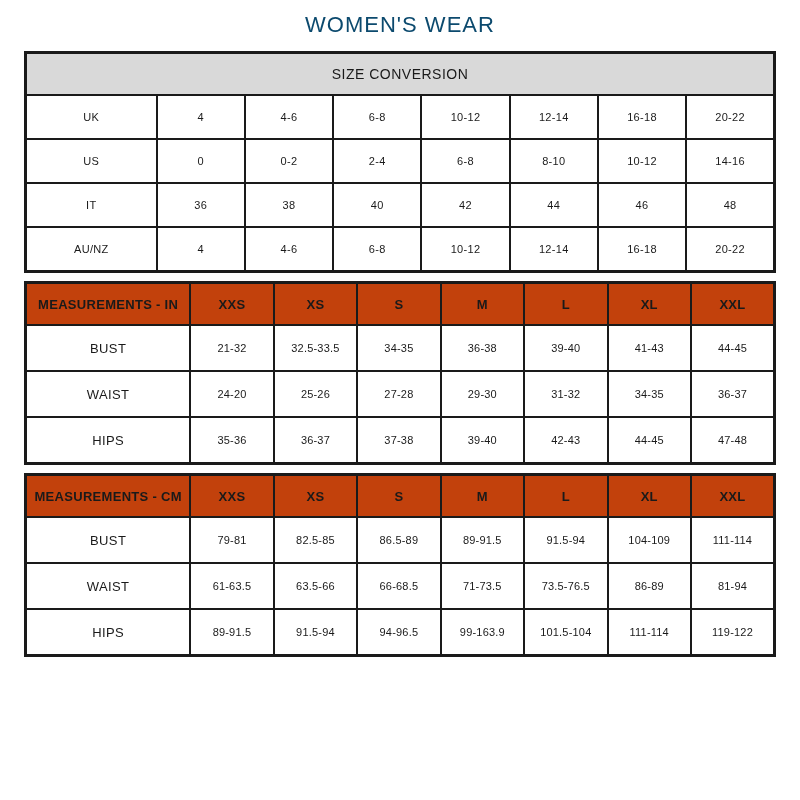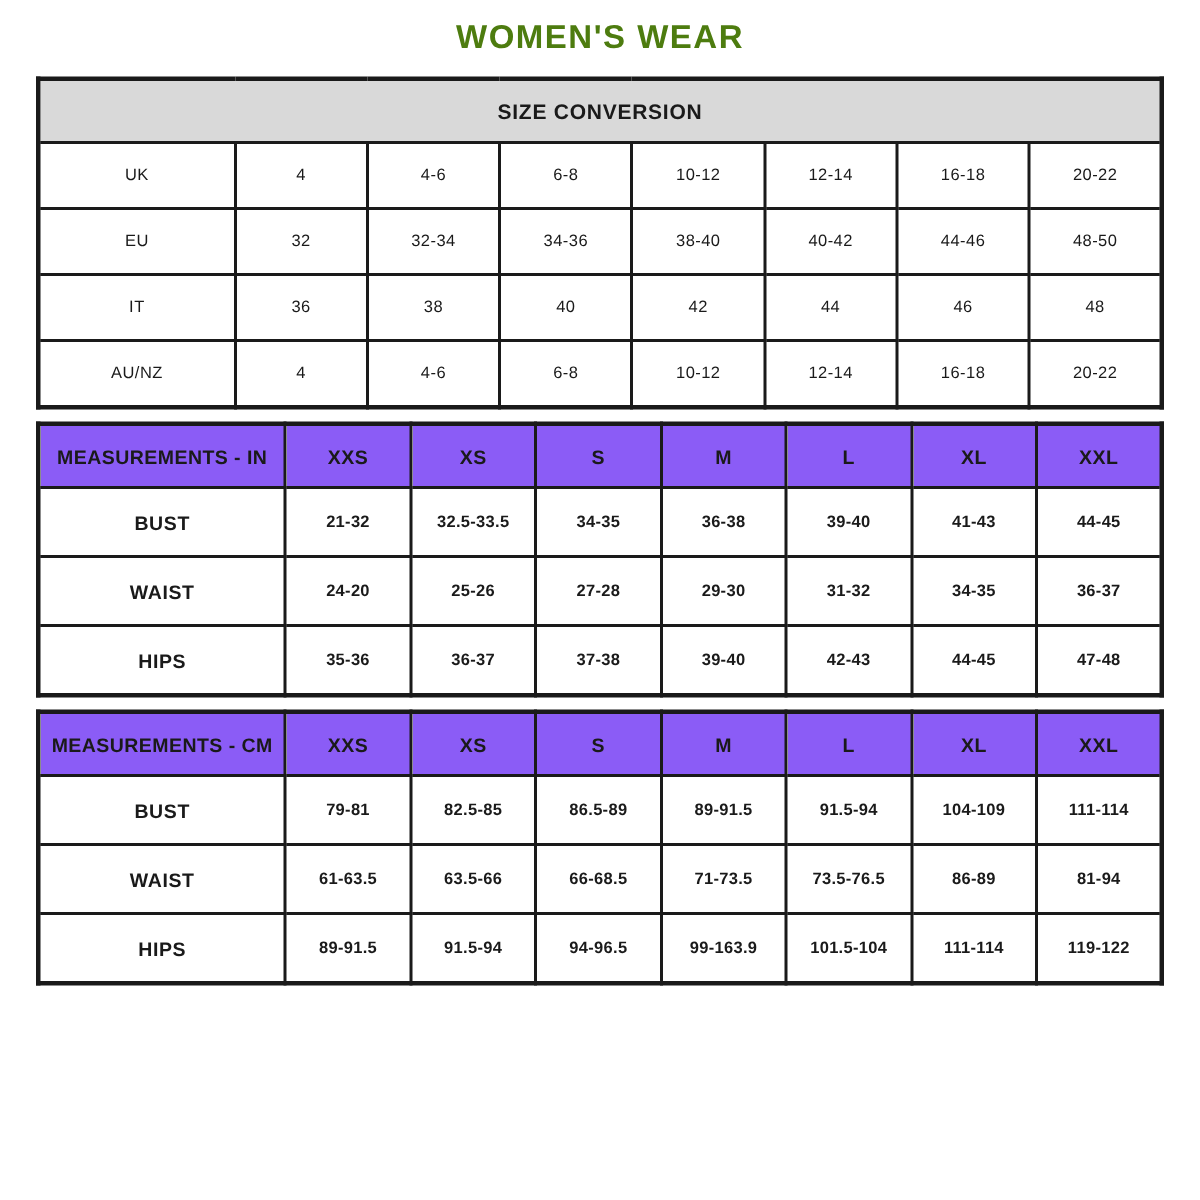--- a/index.html
+++ b/index.html
@@ -14,24 +14,24 @@
     color: #1a1a1a;
     box-sizing: border-box;
     overflow: hidden;
   }
   .sheet {
     padding: 0 24px;
   }
   h1.page-title {
     text-align: center;
     font-size: 22px;
-    font-weight: 700;
+    font-weight: 400;
     letter-spacing: 1px;
     margin: 12px 0 13px 0;
-    color: #4d7c0f;
+    color: #0c4a6e;
   }
   table.size-table {
     width: 100%;
     border-collapse: collapse;
     table-layout: fixed;
     border: 3px solid #1a1a1a;
     margin-bottom: 8px;
   }
   table.size-table th,
   table.size-table td {
@@ -40,49 +40,49 @@
     vertical-align: middle;
     padding: 0 2px;
     overflow: hidden;
     white-space: nowrap;
   }
   
   .t1 td.caption-cell {
     background: #d9d9d9;
     height: 40px;
     font-size: 14px;
-    font-weight: 700;
+    font-weight: 400;
     letter-spacing: 0.5px;
     margin-top: 23px;
   }
   .t1 th {
     height: 42px;
     background: #ffffff;
     font-size: 13px;
     font-weight: 600;
     letter-spacing: 0.3px;
   }
   .t1 td {
     height: 42px;
     font-size: 11px;
     font-weight: 500;
     letter-spacing: 0.3px;
   }
   
   .tm th {
-    background: #8b5cf6;
+    background: #c2410c;
     height: 40px;
     font-size: 13px;
     font-weight: 700;
     letter-spacing: 0.3px;
   }
   .tm td {
     height: 44px;
     font-size: 11px;
-    font-weight: 700;
+    font-weight: 400;
     letter-spacing: 0.2px;
   }
   .tm td.rowlabel {
     font-size: 13px;
     letter-spacing: 0.4px;
   }
 </style>
 </head>
 <body>
 
@@ -109,28 +109,28 @@
           <td class="rowlabel">UK</td>
           <td>4</td>
           <td>4-6</td>
           <td>6-8</td>
           <td>10-12</td>
           <td>12-14</td>
           <td>16-18</td>
           <td>20-22</td>
         </tr>
         <tr>
-          <td class="rowlabel">EU</td>
-          <td>32</td>
-          <td>32-34</td>
-          <td>34-36</td>
-          <td>38-40</td>
-          <td>40-42</td>
-          <td>44-46</td>
-          <td>48-50</td>
+          <td class="rowlabel">US</td>
+          <td>0</td>
+          <td>0-2</td>
+          <td>2-4</td>
+          <td>6-8</td>
+          <td>8-10</td>
+          <td>10-12</td>
+          <td>14-16</td>
         </tr>
         <tr>
           <td class="rowlabel">IT</td>
           <td>36</td>
           <td>38</td>
           <td>40</td>
           <td>42</td>
           <td>44</td>
           <td>46</td>
           <td>48</td>

